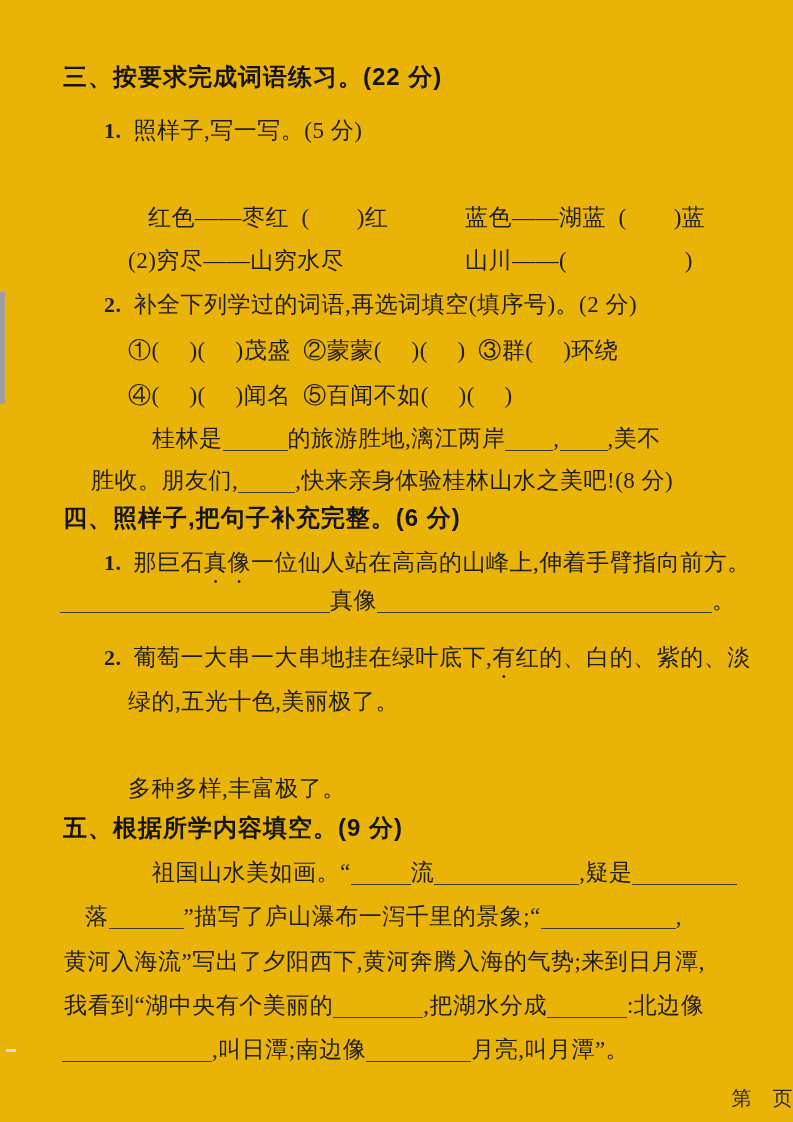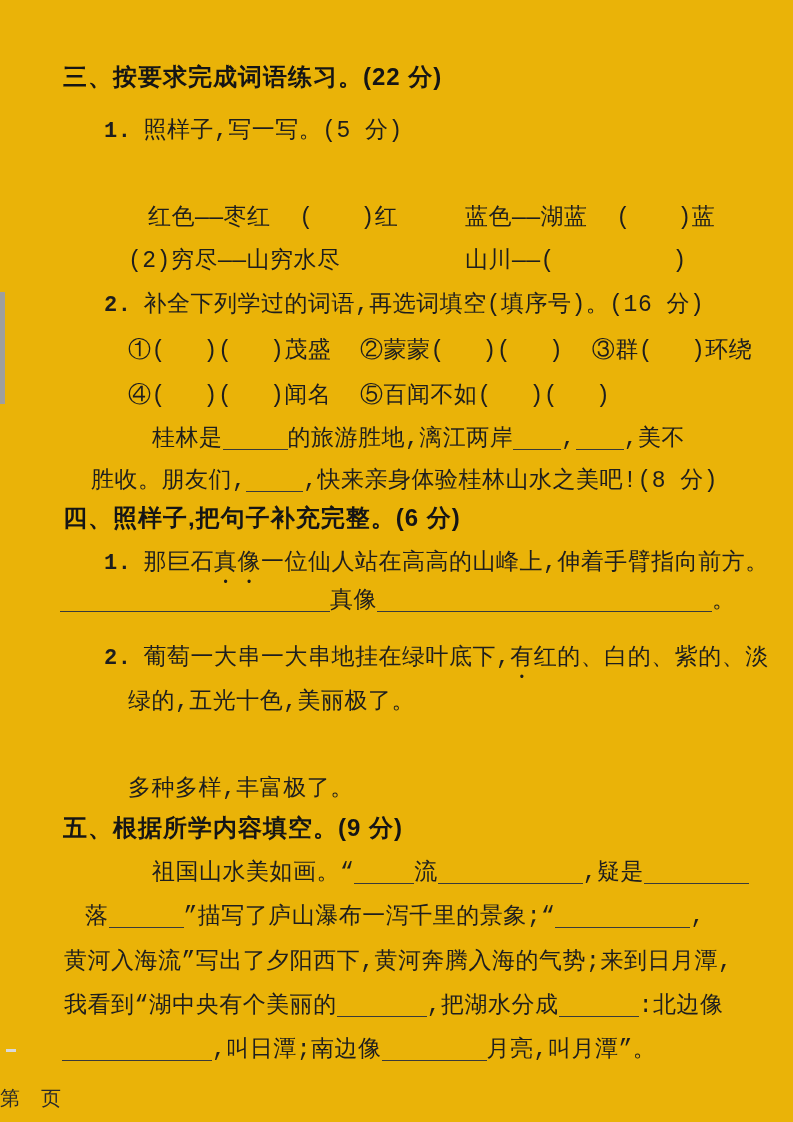--- a/index.html
+++ b/index.html
@@ -10,21 +10,20 @@
     overflow:hidden;
     font-family:"Liberation Serif", serif;
     color:#1e1e1e;
   }
   .line{
     position:absolute;
     white-space:pre;
     font-size:23px;
     line-height:30px;
     letter-spacing:0.5px;
-    font-family:Liberation Mono, monospace;
   }
   .heading{
     font-family:"Liberation Sans", sans-serif;
     font-weight:bold;
     font-size:24px;
     letter-spacing:1px;
     color:#151515;
   }
   .footer-line{
     font-family:"Liberation Sans", sans-serif;
@@ -65,21 +64,21 @@
   .l14{left:104px;top:643px}
   .l15{left:128px;top:687px}
   .l16{left:183px;top:731px}
   .l17{left:128px;top:774px}
   .l18{left:63px;top:813px}
   .l19{left:152px;top:858px}
   .l20{left:85px;top:902px}
   .l21{left:64px;top:947px}
   .l22{left:64px;top:991px}
   .l23{left:62px;top:1035px}
-  .l24{left:0;right:0;top:1083px;text-align:left}
+  .l24{left:0;right:0;top:1083px;text-align:right}
   .l3 .col2{left:337px}
   .l4 .col2{left:317px}
   .l5 .col2{left:337px}
   .scan-bar{
     position:absolute;
     left:0;top:292px;width:5px;height:112px;
     background:#9f9f9f;
   }
   .scan-speck{
     position:absolute;
@@ -91,21 +90,21 @@
 <body>
 
 <div class="page">
   <div class="scan-bar"></div>
   <div class="scan-speck"></div>
 
   <div class="line heading l1"><span>三、按要求完成词语练习。(22 分)</span></div>
   <div class="line l2"><span class="num">1.</span><span>照样子,写一写。(5 分)</span></div>
   <div class="line l4"><span>红色——枣红  (　　)红</span><span class="col2">蓝色——湖蓝  (　　)蓝</span></div>
   <div class="line l5"><span>(2)穷尽——山穷水尽</span><span class="col2">山川——(　　　　　)</span></div>
-  <div class="line l6"><span class="num">2.</span><span>补全下列学过的词语,再选词填空(填序号)。(16 分)</span></div>
+  <div class="line l6"><span class="num">2.</span><span>补全下列学过的词语,再选词填空(填序号)。(2 分)</span></div>
   <div class="line l8"><span>④(　 )(　 )闻名  ⑤百闻不如(　 )(　 )</span></div>
   <div class="line l7"><span>①(　 )(　 )茂盛  ②蒙蒙(　 )(　 )  ③群(　 )环绕</span></div>
   <div class="line l9"><span>桂林是</span><span class="blank" style="width: 65px;"></span><span>的旅游胜地,漓江两岸</span><span class="blank" style="width: 48px;"></span><span>,</span><span class="blank" style="width: 48px;"></span><span>,美不</span></div>
   <div class="line l10"><span>胜收。朋友们,</span><span class="blank" style="width: 57px;"></span><span>,快来亲身体验桂林山水之美吧!(8 分)</span></div>
   <div class="line heading l11"><span>四、照样子,把句子补充完整。(6 分)</span></div>
   <div class="line l12"><span class="num">1.</span><span>那巨石</span><span class="emdot">真像</span><span>一位仙人站在高高的山峰上,伸着手臂指向前方。</span></div>
   <div class="line l13"><span class="blank" style="width: 270px;"></span><span>真像</span><span class="blank" style="width: 335px;"></span><span>。</span></div>
   <div class="line l14"><span class="num">2.</span><span>葡萄一大串一大串地挂在绿叶底下,</span><span class="emdot">有</span><span>红的、白的、紫的、淡</span></div>
   <div class="line l15"><span>绿的,五光十色,美丽极了。</span></div>
   <div class="line l17"><span>多种多样,丰富极了。</span></div>

